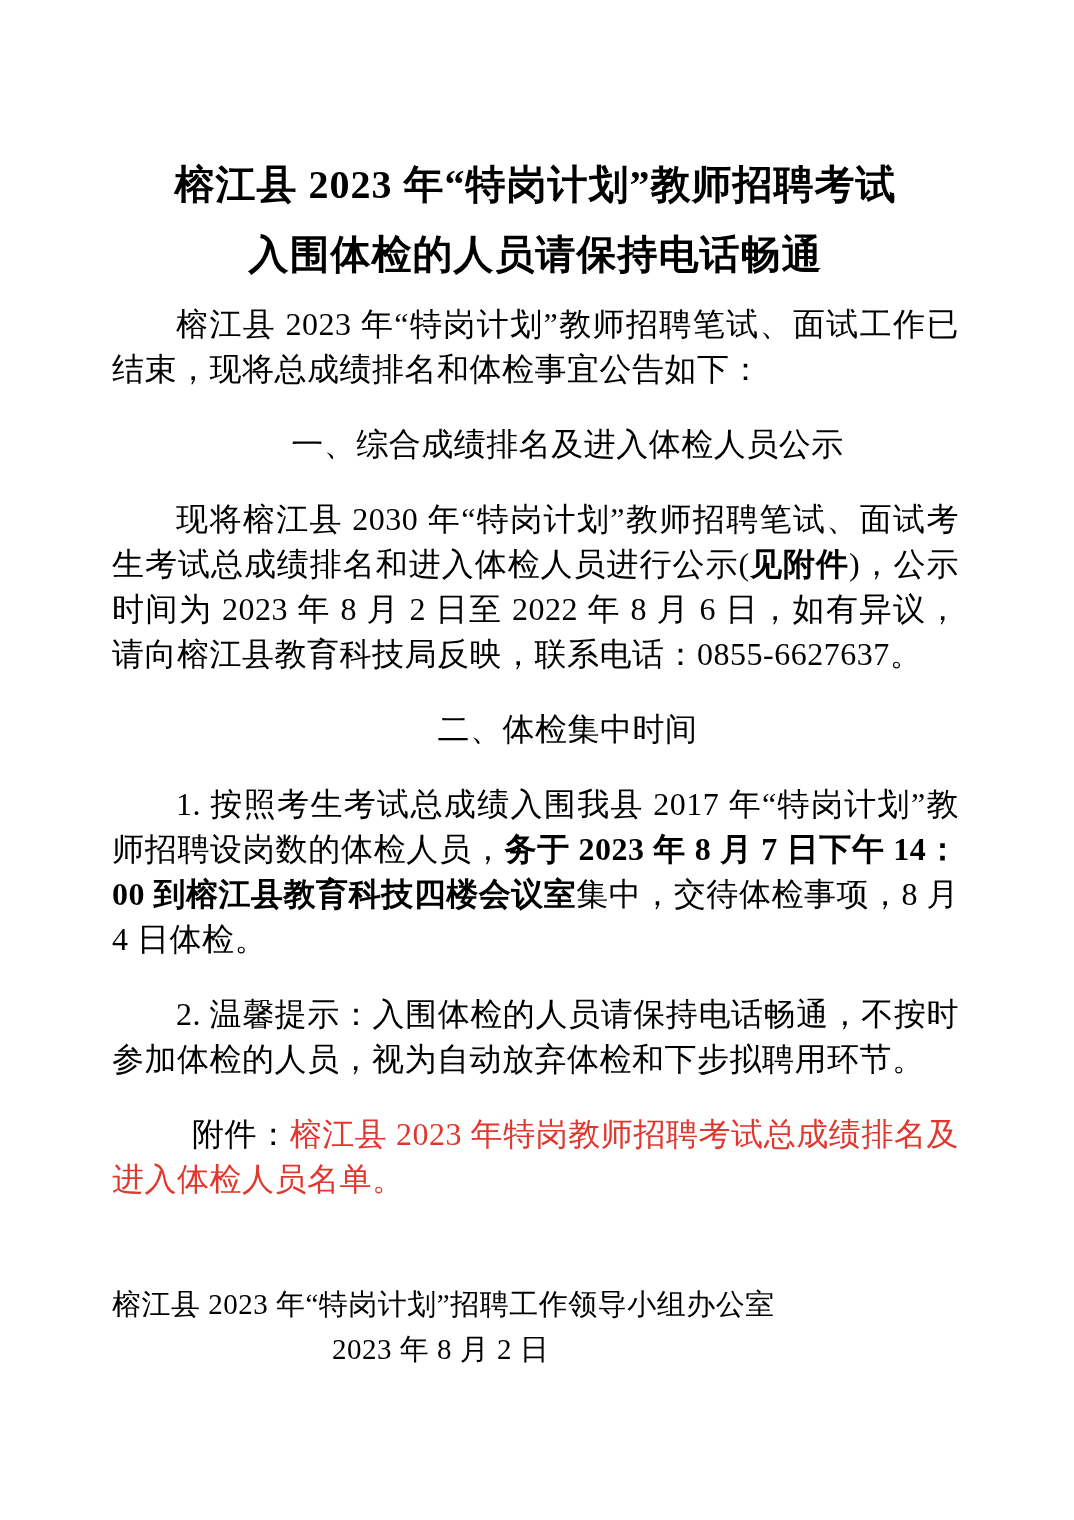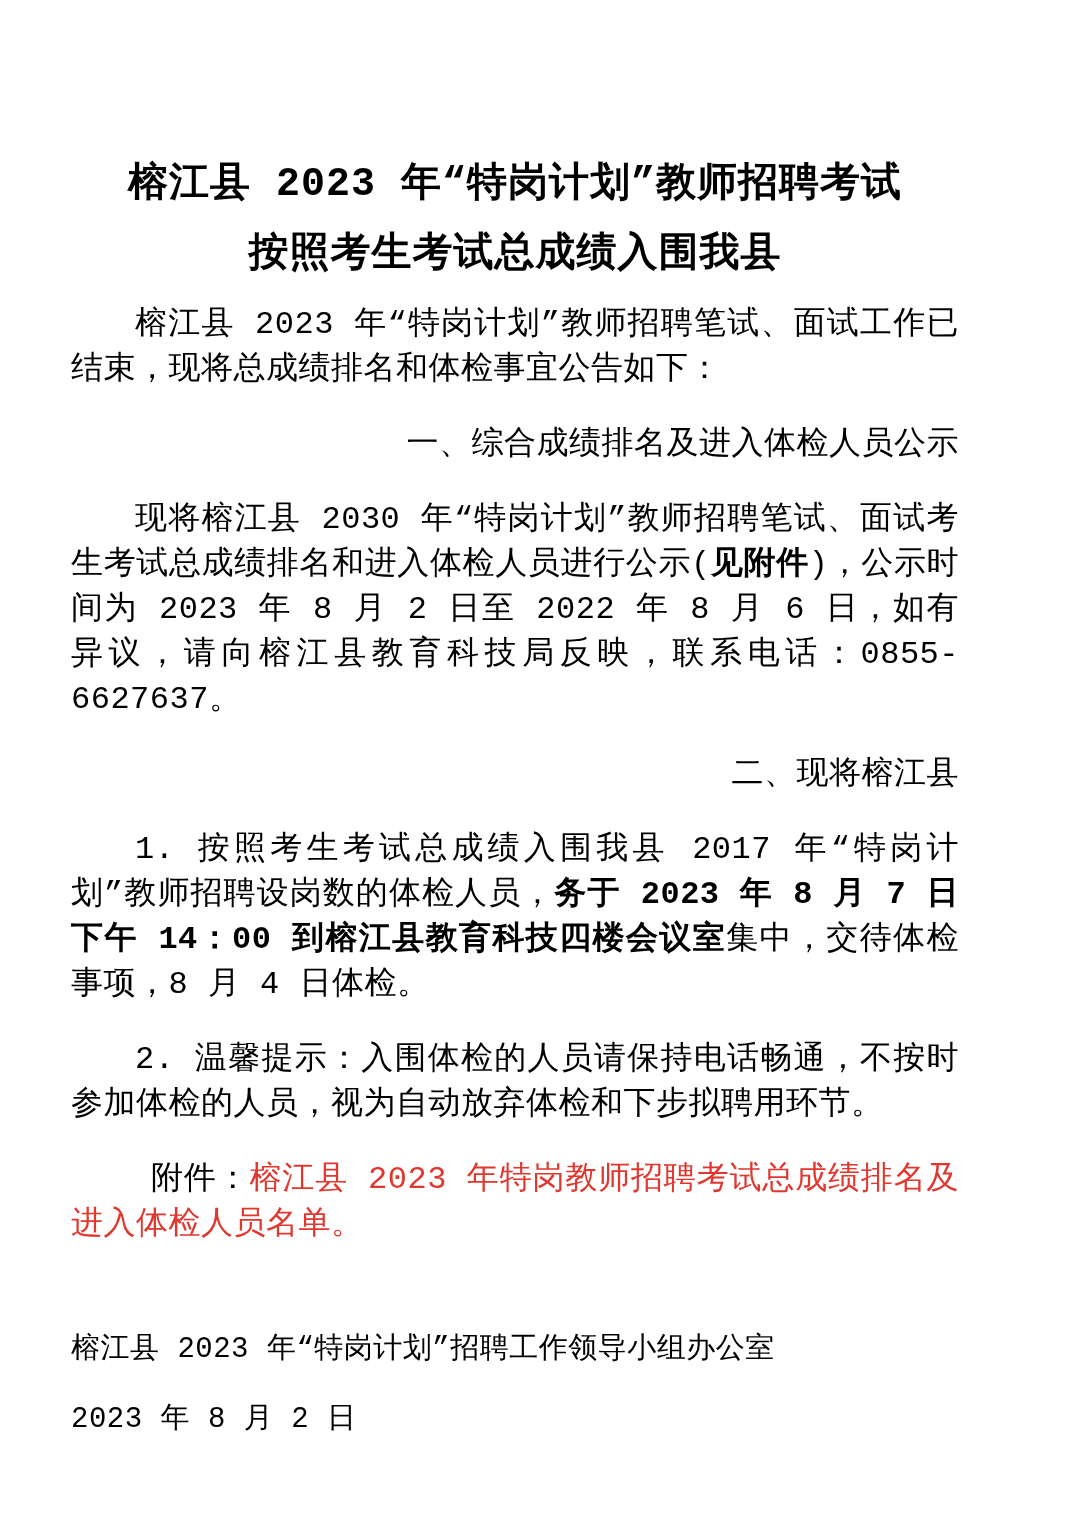--- a/index.html
+++ b/index.html
@@ -6,22 +6,22 @@
     margin: 0;
     padding: 0;
     background: #ffffff;
   }
   .page {
     position: relative;
     width: 1074px;
     height: 1464px;
     box-sizing: border-box;
     background: #ffffff;
-    padding: 150px 115px 0 71px;
-    font-family: Liberation Mono, monospace;
+    padding: 150px 115px 0 112px;
+    font-family: Liberation Serif, serif;
     color: #000000;
     overflow: hidden;
   }
   .doc-title {
     text-align: center;
     font-size: 40px;
     font-weight: bold;
     line-height: 70px;
     letter-spacing: 1px;
     margin: 0 0 12px 0;
@@ -32,55 +32,54 @@
     letter-spacing: 0.5px;
   }
   .block {
     margin: 0 0 30px 0;
     text-indent: 2em;
   }
   .para {
     text-align: justify;
   }
   .heading {
-    text-align: right;
+    text-align: center;
   }
   .bold {
     font-weight: bold;
   }
   .doc-footer {
     font-size: 29px;
     line-height: 45px;
     letter-spacing: 0.5px;
   }
   .signature-line {
     margin-top: 80px;
     text-align: left;
   }
   .date-line {
-    margin-top: 25px;
-    text-align: left;
+    text-align: center;
     padding-right: 190px;
   }
 </style>
 </head>
 <body>
 
 <div class="page">
 
   <h1 class="doc-title">
     <span>榕江县 2023 年“特岗计划”教师招聘考试</span><br>
-    <span>按照考生考试总成绩入围我县</span>
+    <span>入围体检的人员请保持电话畅通</span>
   </h1>
 
   <div class="doc-body">
       <div class="block para"><span>榕江县 2023 年“特岗计划”教师招聘笔试、面试工作已结束，现将总成绩排名和体检事宜公告如下：</span></div>
       <div class="block heading"><span>一、综合成绩排名及进入体检人员公示</span></div>
       <div class="block para"><span>现将榕江县 2030 年“特岗计划”教师招聘笔试、面试考生考试总成绩排名和进入体检人员进行公示(</span><span class="bold">见附件</span><span>)，公示时间为 2023 年 8 月 2 日至 2022 年 8 月 6 日，如有异议，请向榕江县教育科技局反映，联系电话：0855-6627637。</span></div>
-      <div class="block heading"><span>二、现将榕江县</span></div>
+      <div class="block heading"><span>二、体检集中时间</span></div>
       <div class="block para"><span>1. 按照考生考试总成绩入围我县 2017 年“特岗计划”教师招聘设岗数的体检人员，</span><span class="bold">务于 2023 年 8 月 7 日下午 14：00 到榕江县教育科技四楼会议室</span><span>集中，交待体检事项，8 月 4 日体检。</span></div>
       <div class="block para"><span>2. 温馨提示：入围体检的人员请保持电话畅通，不按时参加体检的人员，视为自动放弃体检和下步拟聘用环节。</span></div>
       <div class="block para" style="text-indent: 2.5em;"><span>附件：</span><span style="color: rgb(224, 55, 46);">榕江县 2023 年特岗教师招聘考试总成绩排名及进入体检人员名单。</span></div>
     </div>
 
   <div class="doc-footer">
     <div class="signature-line">榕江县 2023 年“特岗计划”招聘工作领导小组办公室</div>
     <div class="date-line">2023 年 8 月 2 日</div>
   </div>
 

